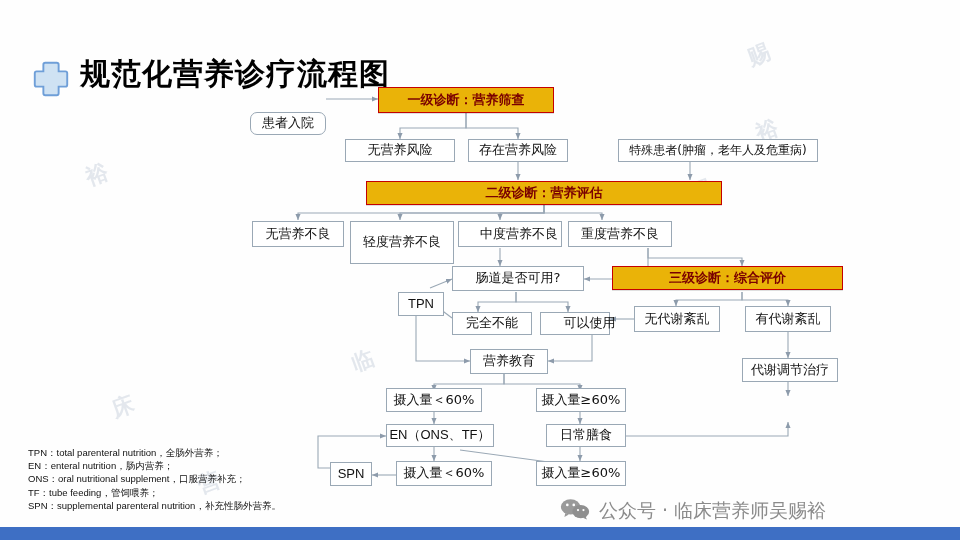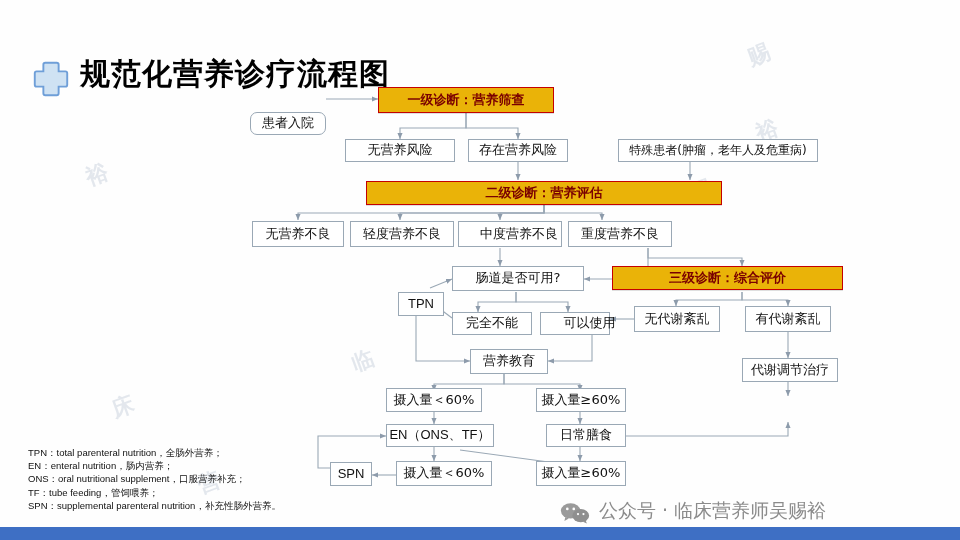--- a/index.html
+++ b/index.html
@@ -47,21 +47,21 @@
   #wires{position:absolute;left:0;top:0;width:960px;height:540px;pointer-events:none;}
 
   
   #legend{position:absolute;left:28px;top:446px;width:350px;
           font-size:9.5px;line-height:13.2px;color:#111;
           font-family:"Liberation Sans",sans-serif;}
   #legend div{white-space:nowrap;}
 
   
   #footer-bar{position:absolute;left:0;bottom:0;width:960px;height:13px;background:#3e6fc4;}
-  #footer-brand{position:absolute;left:560px;top:498px;display:flex;align-items:flex-end;gap:9px;}
+  #footer-brand{position:absolute;left:560px;top:498px;display:flex;align-items:flex-start;gap:9px;}
   #footer-brand .wechat{width:30px;height:22px;}
   #footer-brand .brand-text{
     font-size:19px;color:#8b8b8b;white-space:nowrap;
     font-family:"DejaVu Sans","Liberation Sans",sans-serif;
   }
 </style>
 </head>
 <body>
 
 <div id="stage">
@@ -154,21 +154,21 @@
 
   <div class="node red" style="left:378px;top:87px;width:176px;height:26px;">一级诊断：营养筛查</div>
 
   <div class="node" style="left:345px;top:139px;width:110px;height:23px;">无营养风险</div>
   <div class="node" style="left:468px;top:139px;width:100px;height:23px;">存在营养风险</div>
   <div class="node small" style="left:590px;top:139px;width:200px;height:23px;margin-left:28px;">特殊患者(肿瘤，老年人及危重病)</div>
 
   <div class="node red" style="left:366px;top:181px;width:356px;height:24px;">二级诊断：营养评估</div>
 
   <div class="node" style="left:252px;top:221px;width:92px;height:26px;">无营养不良</div>
-  <div class="node" style="left:350px;top:221px;width:104px;height:26px;">轻度营养不良</div>
+  <div class="node" style="left:350px;top:221px;width:104px;height:43px;">轻度营养不良</div>
   <div class="node" style="left:458px;top:221px;width:104px;height:26px;padding-left:18px;">中度营养不良</div>
   <div class="node" style="left:568px;top:221px;width:104px;height:26px;">重度营养不良</div>
 
   <div class="node" style="left:452px;top:266px;width:132px;height:25px;">肠道是否可用?</div>
 
   <div class="node latin" style="left:398px;top:292px;width:46px;height:24px;">TPN</div>
 
   <div class="node" style="left:452px;top:312px;width:80px;height:23px;">完全不能</div>
   <div class="node" style="left:540px;top:312px;width:70px;height:23px;padding-left:29px;">可以使用</div>
 

